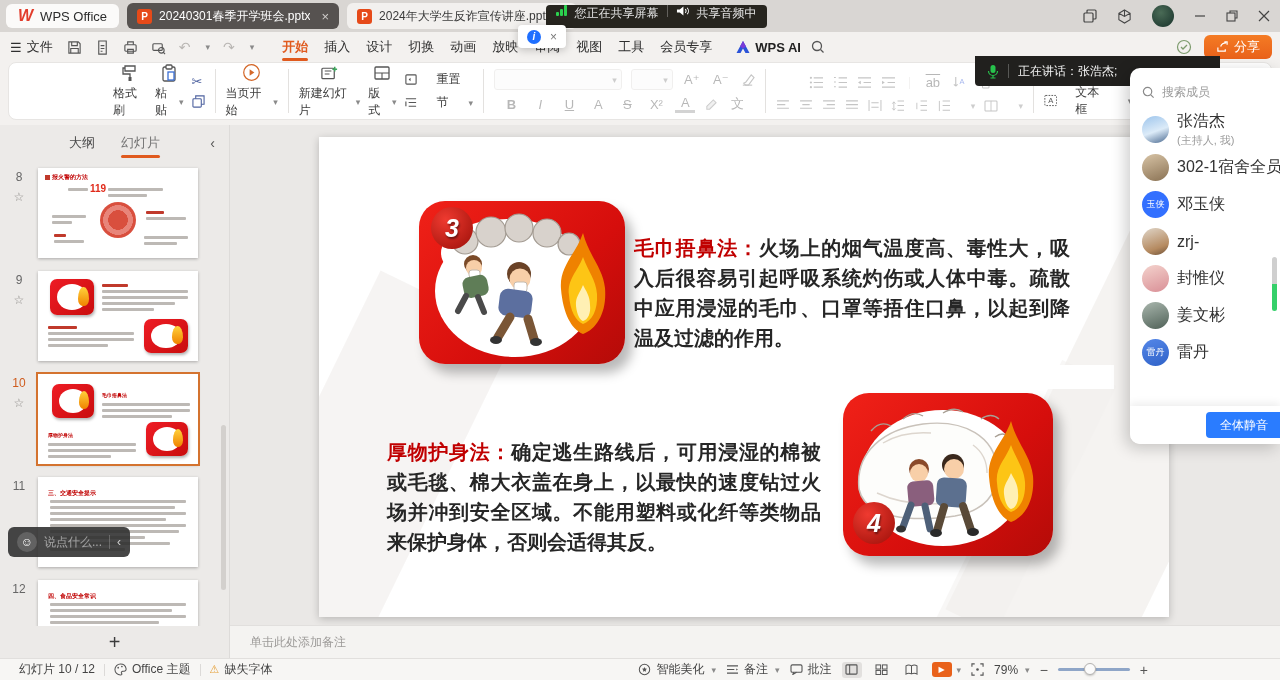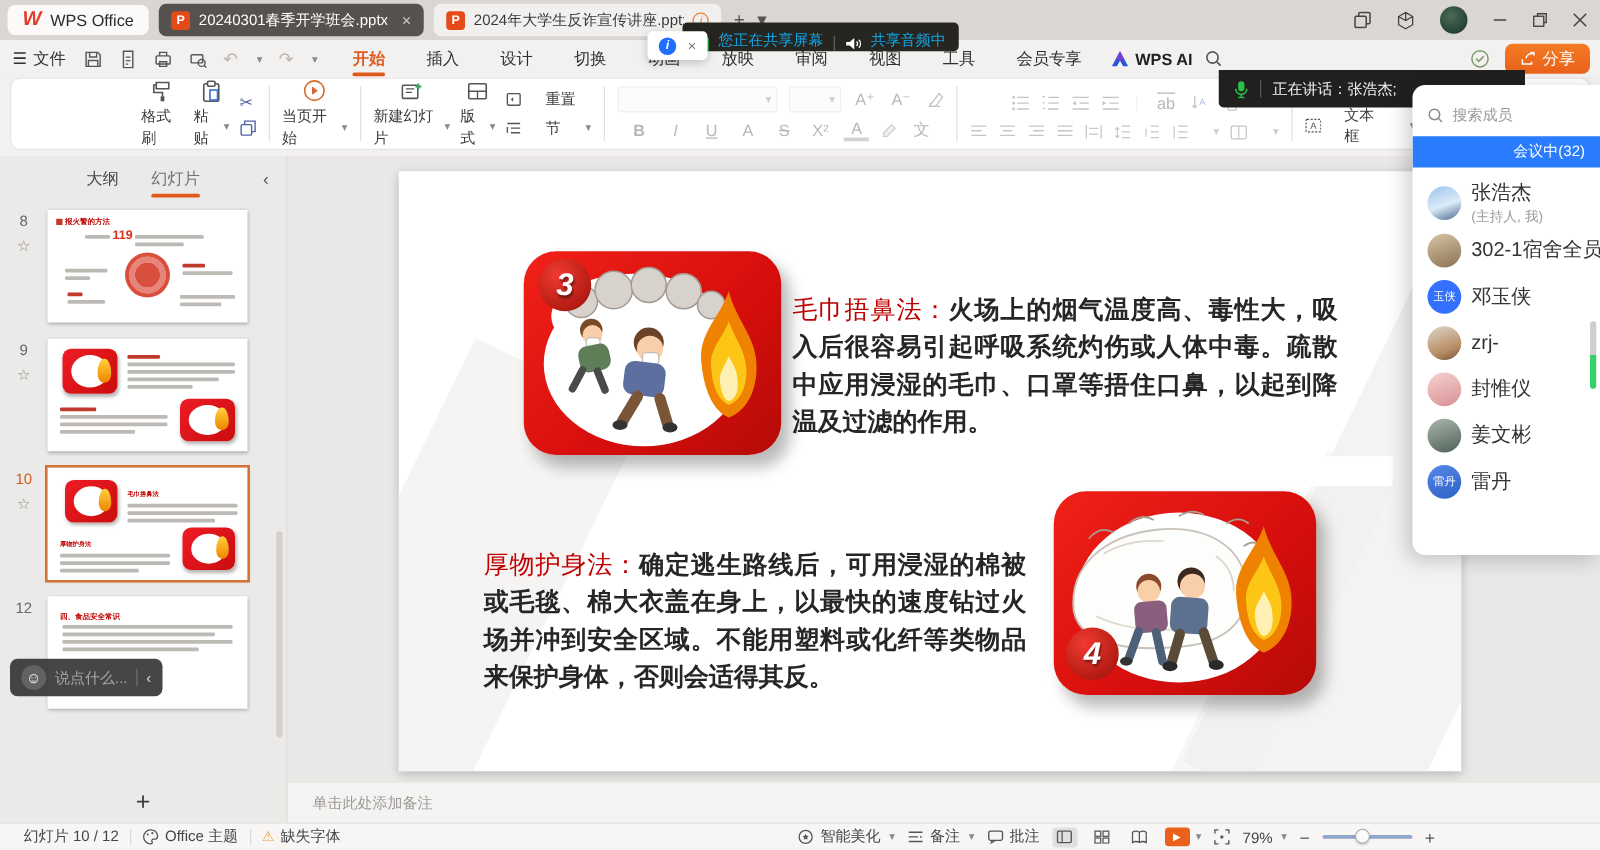--- a/index.html
+++ b/index.html
@@ -24,21 +24,21 @@
   .tab-add,.tab-chev{color:#555;margin-left:10px;font-size:15px}
   .win-ctrls{position:absolute;right:10px;top:0;height:32px;display:flex;align-items:center;gap:20px}
   .avatar-sm{width:22px;height:22px;border-radius:50%;background:radial-gradient(circle at 40% 35%,#4a6b56,#17312a)}
   .wc{color:#444}
 
   
   .menubar{height:30px;background:#f3f1ef;display:flex;align-items:center;padding:0 10px;position:relative}
   .mb-file{display:flex;align-items:center;gap:5px;font-size:13px;color:#2f2f2f}
   .mb-icons{display:flex;align-items:center;gap:13px;margin-left:14px}
   .glyph-undo{color:#b9b6b3;font-size:14px}
-  .mb-tabs{display:flex;align-items:flex-end;gap:29px;margin-left:26px;height:30px}
+  .mb-tabs{display:flex;align-items:flex-end;gap:12px;margin-left:26px;height:30px}
   .mtab{font-size:13px;color:#2f2f2f;padding:6px 2px;position:relative}
   .mtab.active{color:#e05a1e;font-weight:bold}
   .mtab.active::after{content:"";position:absolute;left:2px;right:2px;bottom:1px;height:3px;border-radius:2px;background:#e05a1e}
   .wpsai{display:flex;align-items:center;gap:5px;margin-left:22px;font-size:13px;font-weight:bold;color:#222}
   .mb-right{position:absolute;right:8px;top:0;height:30px;display:flex;align-items:center;gap:12px}
   .share-btn{background:linear-gradient(180deg,#f47b24,#e9611a);color:#fff;border-radius:6px;height:24px;padding:0 12px;display:flex;align-items:center;gap:5px;font-size:13px}
 
   
   .ribbon-wrap{height:63px;background:#f3f1ef;padding:0 8px 5px}
   .rb-card{background:#fff;border:1px solid #e7e5e3;border-radius:8px;height:58px;display:flex;align-items:stretch;padding-left:98px;overflow:hidden}
@@ -76,40 +76,40 @@
   .mini-card::after{content:"";position:absolute;right:12%;top:22%;width:24%;height:52%;background:linear-gradient(#ffd23c,#f08300);border-radius:50% 50% 45% 45%/62% 62% 38% 38%}
   .plus-bar{position:absolute;left:0;right:0;bottom:0;height:32px;background:#eceae8;display:flex;align-items:center;justify-content:center;font-size:20px;color:#3c3c3c}
   .panel-scroll{position:absolute;right:3px;top:300px;width:5px;height:165px;border-radius:3px;background:#d3d0cd}
 
   .canvas-col{flex:1;display:flex;flex-direction:column;min-width:0}
   .canvas{position:relative;height:500px;background:#eae8e6;overflow:hidden}
   .slide{position:absolute;left:89px;top:12px;width:850px;height:480px;background:#fff;box-shadow:0 2px 8px rgba(0,0,0,.22);overflow:hidden}
   .wm{position:absolute;background:#f2f0ee;transform:rotate(26deg)}
   .band{position:absolute;left:315px;top:228px;width:480px;height:24px;background:#fff}
   .tx{position:absolute;font-size:20px;line-height:30px;color:#262626;font-weight:600;text-align:justify}
-  .tx .lead{color:#c00000;font-weight:400}
+  .tx .lead{color:#c00000;font-weight:700}
   .card{position:absolute;border-radius:26px;background:linear-gradient(135deg,#f02118,#d60e0c 60%,#b40b08);box-shadow:7px 9px 12px rgba(0,0,0,.28)}
   .card svg{position:absolute;inset:0;width:100%;height:100%}
   .badge{position:absolute;width:42px;height:42px;border-radius:50%;background:radial-gradient(circle at 35% 30%,#ef3a30,#9c0f08);color:#fff;font-weight:bold;font-style:italic;font-size:25px;display:flex;align-items:center;justify-content:center;text-shadow:1px 2px 2px rgba(0,0,0,.45)}
 
   .notes-bar{height:33px;background:#f4f3f1;border-top:1px solid #e1dfdd;display:flex;align-items:center;padding-left:20px;color:#9c9a98;font-size:12px}
 
   
   .statusbar{height:22px;background:#f7f6f4;border-top:1px solid #e1dfdd;display:flex;align-items:center;padding:0 10px;font-size:12px;color:#454545}
   .sb-item{display:flex;align-items:center;gap:5px;padding:0 9px}
   .sb-sep{width:1px;height:12px;background:#dcdad8}
   .sb-right{margin-left:auto;display:flex;align-items:center;gap:10px;margin-right:122px}
   .viewbtn{width:20px;height:16px;display:flex;align-items:center;justify-content:center;border-radius:3px}
   .viewbtn.on{background:#e2e0de}
   .playbtn{width:20px;height:15px;border-radius:3px;background:#e9611a;color:#fff;font-size:8px;display:flex;align-items:center;justify-content:center}
   .zoom-track{width:72px;height:3px;border-radius:2px;background:#8fa6c8;position:relative}
   .zoom-handle{position:absolute;left:26px;top:-5px;width:12px;height:12px;border-radius:50%;background:#fbfbfb;border:1px solid #b5b3b1;box-shadow:0 1px 2px rgba(0,0,0,.2)}
 
   
-  .share-pill{position:absolute;left:546px;top:18px;height:23px;background:#27251f;border-radius:4px;display:flex;align-items:flex-end;gap:8px;padding:0 10px;color:#0ea5e9;font-size:12px;z-index:60}
+  .share-pill{position:absolute;left:546px;top:5px;height:23px;background:#27251f;border-radius:4px;display:flex;align-items:flex-start;gap:8px;padding:0 10px;color:#e5e5e5;font-size:12px;z-index:60}
   .bars{display:flex;align-items:flex-end;gap:1.5px;height:11px}
   .bars i{width:2.5px;background:#2bd14e;border-radius:1px}
   .pill-div{width:1px;height:12px;background:rgba(255,255,255,.28)}
   .notify{position:absolute;left:518px;top:25px;height:23px;background:#fff;border-radius:4px;box-shadow:0 2px 8px rgba(0,0,0,.22);display:flex;align-items:center;gap:7px;padding:0 9px;font-size:12px;color:#2f2f2f;z-index:61}
   .info-dot{width:14px;height:14px;border-radius:50%;background:#1f6fff;color:#fff;font-size:10px;font-style:italic;font-weight:bold;display:flex;align-items:center;justify-content:center}
   .notify-x{color:#7a7a7a;margin-left:2px}
   .speaking{position:absolute;left:975px;top:56px;width:245px;height:30px;background:#21201e;border-radius:0 0 0 4px;display:flex;align-items:center;gap:9px;padding:0 12px;color:#f5f5f5;font-size:12px;z-index:35}
   .spk-div{width:1px;height:14px;background:rgba(255,255,255,.25)}
 
   .pp{position:absolute;left:1130px;top:68px;width:150px;height:376px;background:#fff;border-radius:10px 0 0 10px;box-shadow:-4px 4px 16px rgba(0,0,0,.2);z-index:40;overflow:hidden}
@@ -618,20 +618,39 @@
               <div class="bar"></div><div class="bar"></div><div class="bar" style="width:80%"></div>
             </div>
             <div style="position:absolute;left:10px;top:52px;width:88px">
               <span class="tinytitle" style="font-size:5px">厚物护身法</span>
               <div class="bar"></div><div class="bar"></div><div class="bar" style="width:72%"></div>
             </div>
             <div class="mini-card" style="right:10px;bottom:8px;width:42px;height:34px"></div>
           </div>
         </div>
 
+        <div class="trow">
+          <div class="tgut">
+              <span>11</span>
+            </div>
+          <div class="thumb">
+            <div style="position:absolute;left:10px;top:7px"><span class="tinytitle">三、交通安全提示</span></div>
+            <div style="position:absolute;left:12px;top:20px;width:136px">
+              <div class="bar"></div>
+                <div class="bar" style="width:92%"></div>
+                <div class="bar"></div>
+                <div class="bar" style="width:85%"></div>
+              <div class="bar"></div>
+                <div class="bar" style="width:95%"></div>
+                <div class="bar" style="width:70%"></div>
+                <div class="bar" style="width:88%"></div>
+                <div class="bar" style="width:55%"></div>
+            </div>
+          </div>
+        </div>
 
         <div class="trow">
           <div class="tgut">
               <span>12</span>
             </div>
           <div class="thumb">
             <div style="position:absolute;left:10px;top:7px"><span class="tinytitle">四、食品安全常识</span></div>
             <div style="position:absolute;left:12px;top:20px;width:136px">
               <div class="bar"></div>
                 <div class="bar" style="width:90%"></div>
@@ -861,23 +880,20 @@
   <div class="pp">
     <div class="pp-search">
       <span class="i">
           <svg width="13" height="13" viewBox="0 0 14 14">
             <circle cx="6" cy="6" r="4.5" fill="none" stroke="#8a8a8a" stroke-width="1.3"></circle>
             <path d="M9.5 9.5l3 3" stroke="#8a8a8a" stroke-width="1.3"></path>
           </svg>
         </span>
       <span>搜索成员</span>
     </div>
-    <div class="pp-tab">
-        <span>会议中(32)</span>
-      </div>
     <div class="pp-list">
       <div class="pp-row" style="height:40px">
         <span class="av av1"></span>
         <span>
             <div class="pp-name">张浩杰</div>
             <div class="pp-sub">(主持人, 我)</div>
           </span>
       </div>
       <div class="pp-row">
         <span class="av av2"></span>
@@ -901,20 +917,23 @@
       </div>
       <div class="pp-row">
         <span class="av av7">雷丹</span>
         <span class="pp-name">雷丹</span>
       </div>
     </div>
     <div class="pp-scroll">
         <div class="sg1"></div>
         <div class="sg2"></div>
       </div>
+    <div class="pp-bottom">
+      <span class="mute-btn">全体静音</span>
+    </div>
   </div>
 
   <div class="chatw">
     <span class="face">☺</span>
     <span class="ph">说点什么...</span>
     <span class="cdiv"></span>
     <span class="chev">‹</span>
   </div>
 
 </div>

